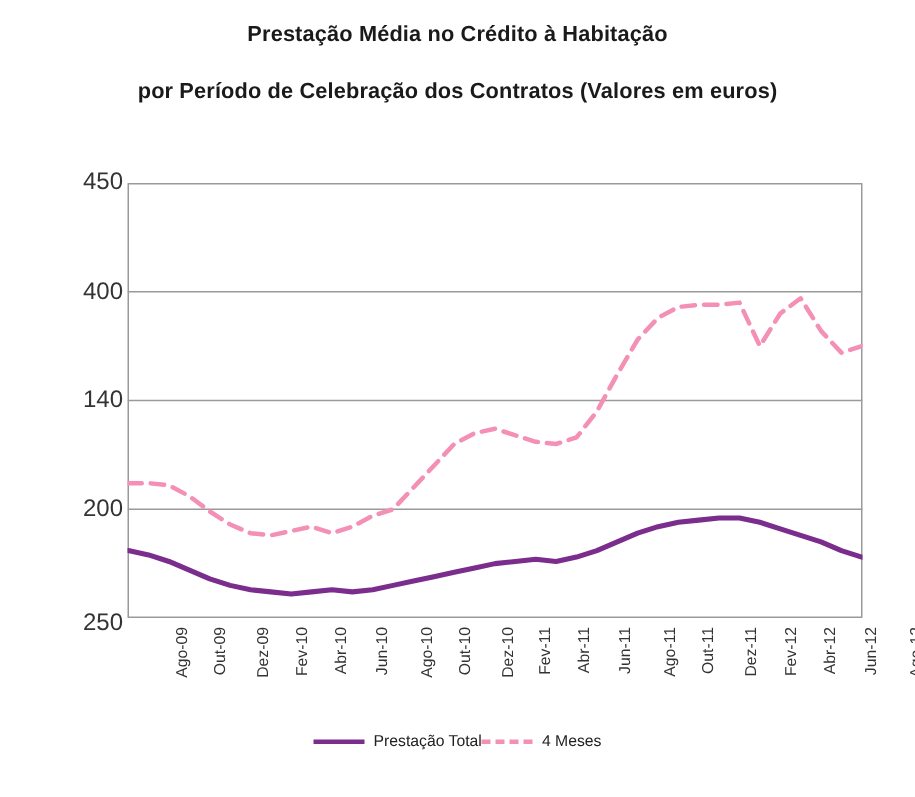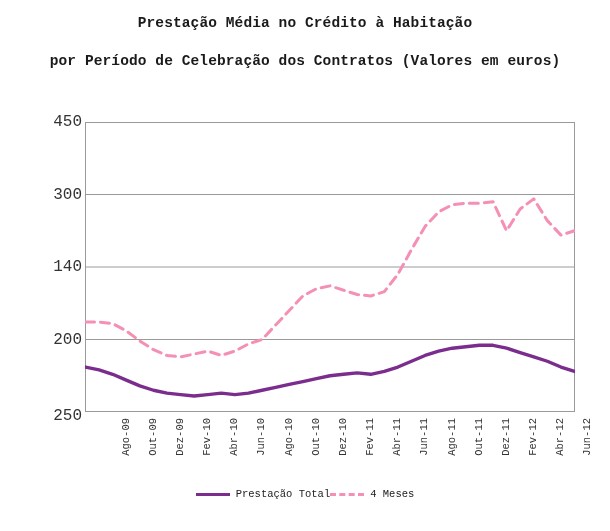--- a/index.html
+++ b/index.html
@@ -11,21 +11,20 @@
     height: 531px;
     background: #ffffff;
     font-family: "Liberation Sans", sans-serif;
     color: #000000;
     overflow: hidden;
   }
   .page {
     position: relative;
     width: 610px;
     height: 531px;
-    font-family: Liberation Mono, monospace;
   }
   .title-block {
     padding-top: 14px;
     text-align: center;
   }
   .title-line {
     font-size: 14.5px;
     font-weight: bold;
     color: #1a1a1a;
     letter-spacing: 0.1px;
@@ -130,21 +129,21 @@
     <div class="title-line line1">Prestação Média no Crédito à Habitação</div>
     <div class="title-line line2">por Período de Celebração dos Contratos (Valores em euros)</div>
   </div>
 
   <div class="chart-area">
 
     <div class="ylabels">
         <div class="ytick-label" style="top: 294px;">250</div>
         <div class="ytick-label" style="top: 217.5px;">200</div>
         <div class="ytick-label" style="top: 145px;">140</div>
-        <div class="ytick-label" style="top: 72.5px;">300</div>
+        <div class="ytick-label" style="top: 72.5px;">400</div>
         <div class="ytick-label" style="top: 0px;">450</div>
       </div>
 
     <div class="plot-frame"></div>
 
     <div class="svg-holder">
       <svg width="490" height="290" viewBox="0 0 490 290">
         <g id="gridlines">
             <line x1="0" x2="490" y1="217.5" y2="217.5" stroke="#9a9a9a" stroke-width="1"></line>
             <line x1="0" x2="490" y1="145" y2="145" stroke="#9a9a9a" stroke-width="1"></line>

